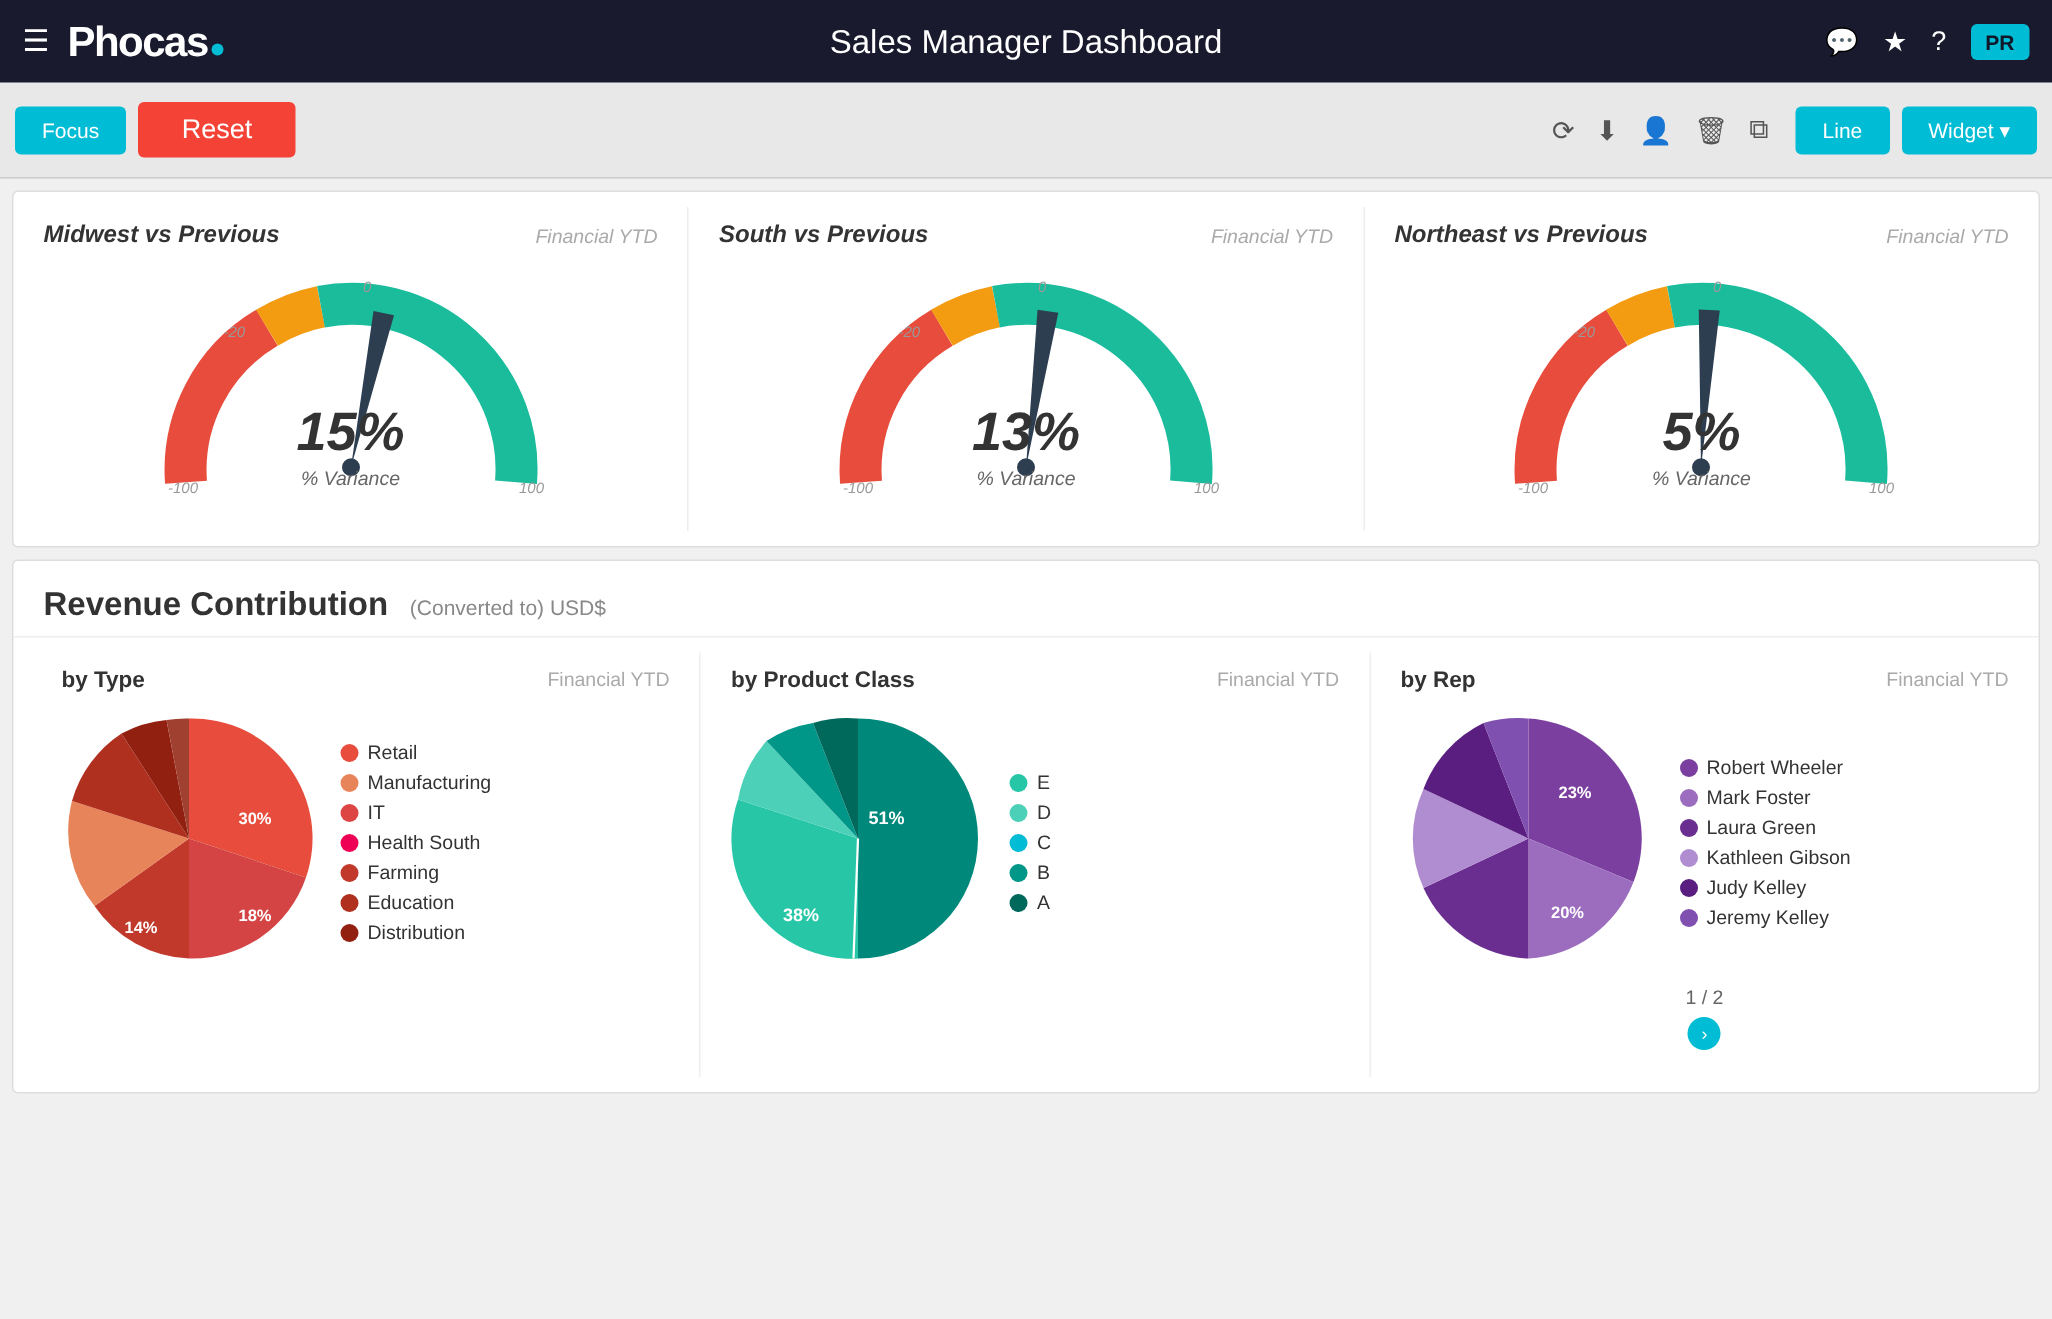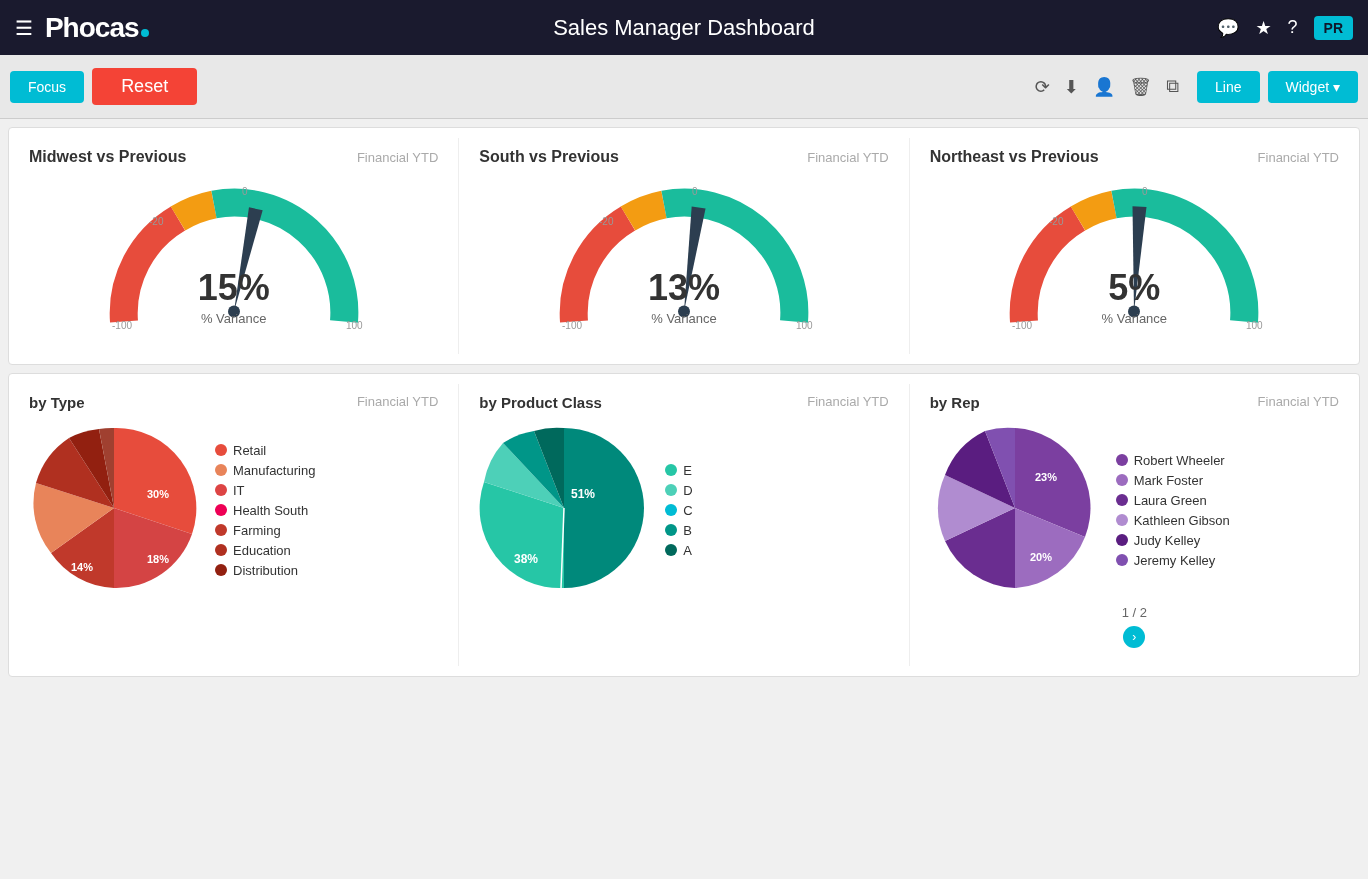--- a/index.html
+++ b/index.html
@@ -158,20 +158,21 @@
     .section-content {
       display: flex;
       padding: 10px 0;
     }
 
     
     .gauge-container {
       flex: 1;
       padding: 10px 20px;
       border-right: 1px solid #eee;
+      font-style: italic;
     }
     .gauge-container:last-child { border-right: none; }
     .gauge-header {
       display: flex;
       justify-content: space-between;
       align-items: center;
       margin-bottom: 8px;
     }
     .gauge-title {
       font-size: 16px;
@@ -207,20 +208,21 @@
       bottom: 18px;
       left: 50%;
       transform: translateX(-50%);
       text-align: center;
     }
 
     
     .pie-section-content {
       display: flex;
       padding: 10px 0;
+      margin-left: 12px;
     }
     .pie-container {
       flex: 1;
       padding: 10px 20px;
       border-right: 1px solid #eee;
     }
     .pie-container:last-child { border-right: none; }
     .pie-header {
       display: flex;
       justify-content: space-between;
@@ -396,20 +398,24 @@
             <div class="gauge-value">5%</div>
             <div class="gauge-label">% Variance</div>
           </div>
         </div>
       </div>
 
     </div>
   </div>
 
   <div class="section">
+    <div class="section-header">
+      <span class="section-title">Revenue Contribution</span>
+      <span class="section-subtitle">(Converted to) USD$</span>
+    </div>
     <div class="pie-section-content">
 
       <div class="pie-container">
         <div class="pie-header">
           <span class="pie-title">by Type</span>
           <span class="pie-period">Financial YTD</span>
         </div>
         <div class="pie-body">
           <div class="pie-svg-wrap">
             <svg width="170" height="170" viewBox="0 0 170 170">

